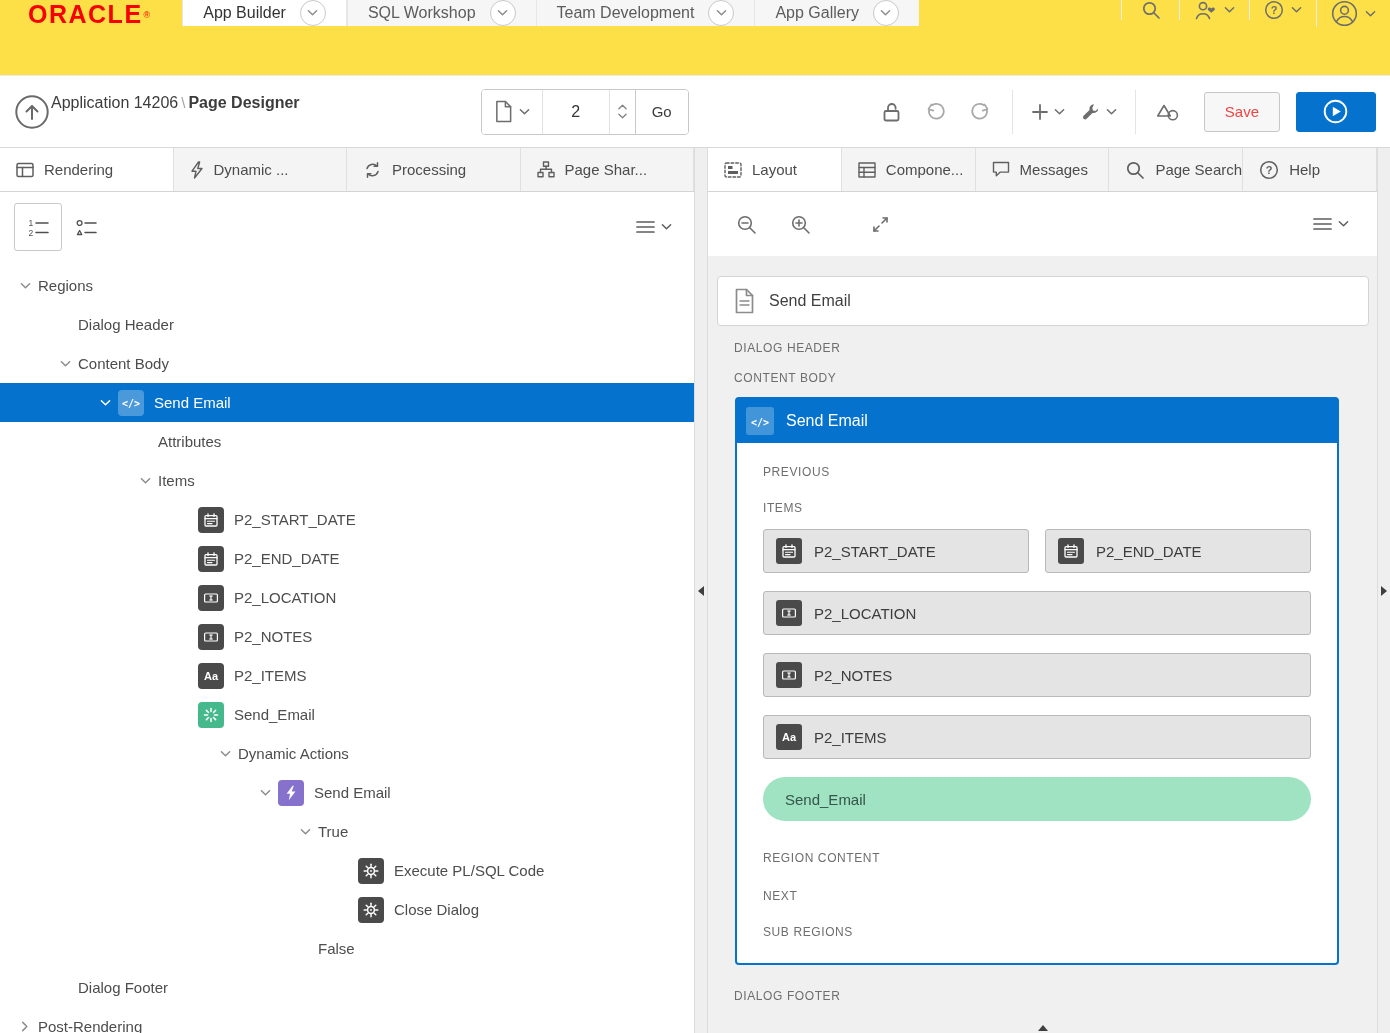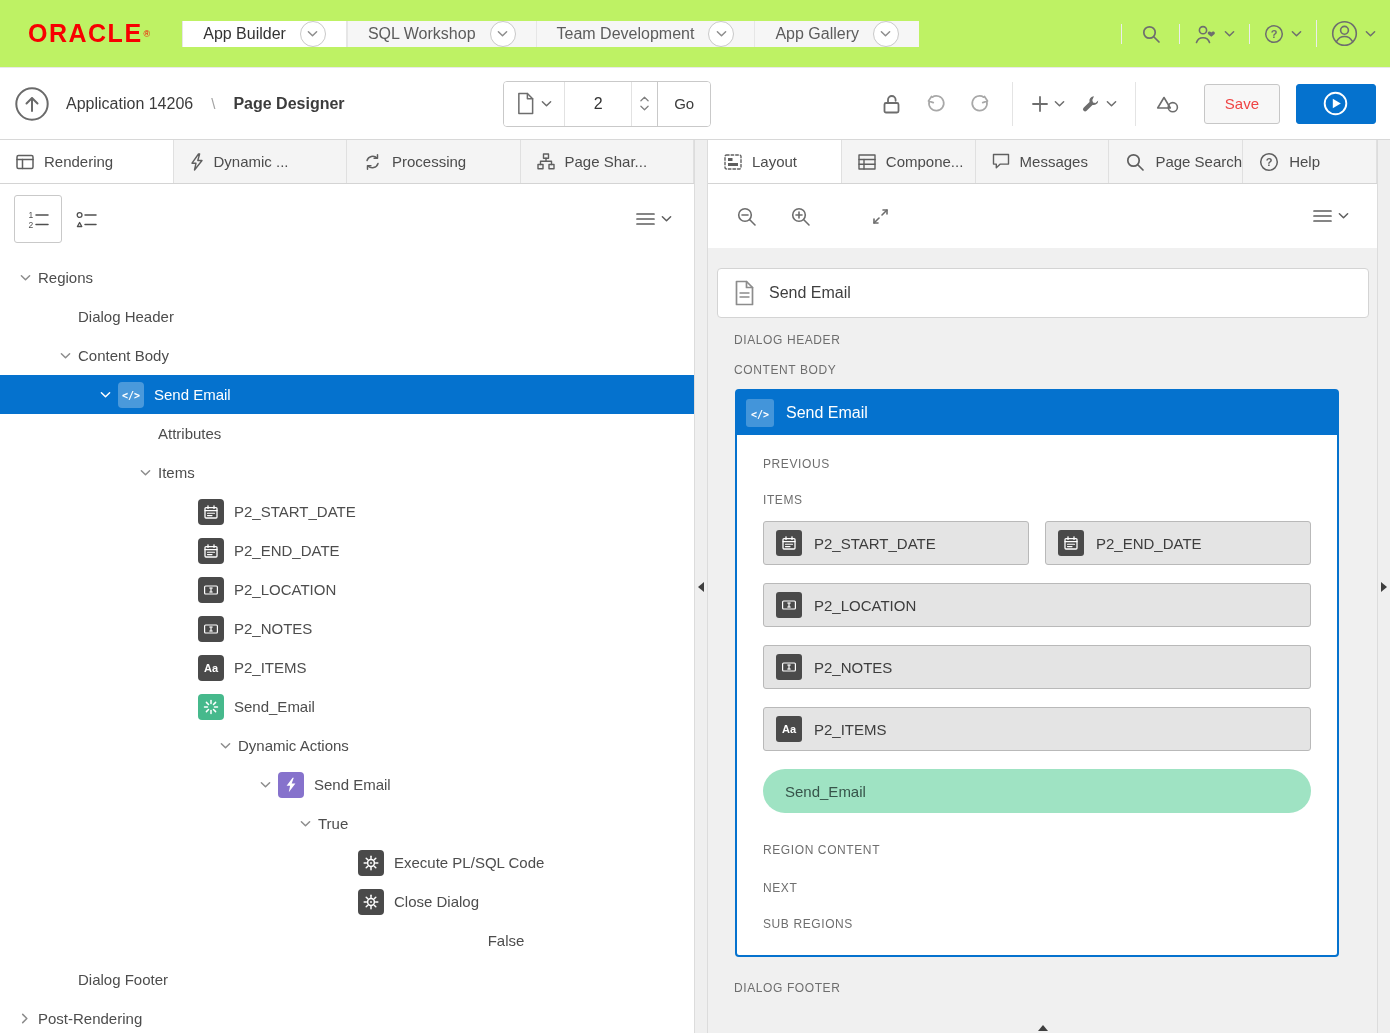--- a/index.html
+++ b/index.html
@@ -7,37 +7,37 @@
     --item-icon-bg:#4a4a4a; --burst:#46b98c; --bolt:#8672cc;
     --txt:#4a4a4a; --lbl:#6e6e6e; --line:#dcdcdc;
   }
   *{margin:0;padding:0;box-sizing:border-box}
   html,body{width:1390px;height:1033px;overflow:hidden;background:#fff;
     font-family:"Liberation Sans","DejaVu Sans",sans-serif;color:var(--txt)}
   .app{width:1390px;height:1033px;display:flex;flex-direction:column}
   .ic{display:inline-flex;align-items:center;justify-content:center;line-height:0}
 
   
-  .hdr{height:68px;flex:none;display:flex;align-items:center;background:#bef264;border-bottom:1px solid #e9e9e9}
+  .hdr{height:76px;flex:none;display:flex;align-items:flex-start;background:#fde047;border-bottom:1px solid #e9e9e9}
   .logo{display:flex;align-items:center;padding:0 32px 0 28px}
   .logo-txt{color:var(--oracle-red);font-weight:bold;font-size:25px;letter-spacing:1.5px}
   .logo-reg{color:var(--oracle-red);font-size:9px;vertical-align:super;margin-left:1px}
   .hdr-tab{display:flex;align-items:center;gap:14px;padding:0 20px;font-size:16px;color:#5c5c5c;
     background:#f6f6f6;border-left:1px solid #e6e6e6;cursor:pointer;white-space:nowrap}
   .hdr-tab.active{background:#fff;color:#333;border-right:1px solid #e6e6e6}
   .circ{width:26px;height:26px;border:1px solid #c9c9c9;border-radius:50%;display:flex;
     align-items:center;justify-content:center;color:#8d8d8d;background:#fff}
   .hdr-spacer{flex:1}
   .hdr-icon{display:flex;align-items:center;justify-content:center;gap:7px;min-width:58px;
     padding:0 14px;border-left:1px solid #ececec;color:#6e6e6e;cursor:pointer}
 
   
   .tb{height:72px;flex:none;display:flex;align-items:center;background:#fff;
     border-bottom:1px solid #d8d8d8;padding:0 14px}
-  .crumb{display:flex;align-items:center;gap:16px}
+  .crumb{display:flex;gap:1px}
   .up-circ{color:#6a6a6a;cursor:pointer}
   .app-name{font-size:16px;color:#3c3c3c}
   .crumb-sep{color:#a3a3a3;font-size:15px;margin:0 2px}
   .pd-name{font-size:16px;font-weight:bold;color:#3c3c3c}
   .page-group{display:flex;align-items:stretch;height:46px;border:1px solid #c9c9c9;border-radius:4px;
     background:#fff;overflow:hidden;margin-left:auto}
   .pg-icon{display:flex;align-items:center;gap:6px;padding:0 12px;background:#fff;border:none;
     border-right:1px solid #e2e2e2;color:#6d6d6d;cursor:pointer}
   .pg-num{width:66px;border:none;outline:none;text-align:center;font-size:16px;color:#333;
     font-family:"Liberation Sans",sans-serif}
@@ -617,21 +617,21 @@
                   <line x1="11.2" y1="11.2" x2="12.8" y2="12.8"></line>
                   <line x1="3.2" y1="12.8" x2="4.8" y2="11.2"></line>
                   <line x1="11.2" y1="4.8" x2="12.8" y2="3.2"></line>
                 </g>
                 <circle cx="8" cy="8" r="3.4" stroke="#fff" fill="none" stroke-linecap="round" stroke-linejoin="round" stroke-width="1.5"></circle>
                 <circle cx="8" cy="8" r="0.9" fill="#fff"></circle>
               </svg>
             </span>
             <span class="tlabel">Close Dialog</span>
           </div>
-          <div class="trow" style="padding-left: 292px; justify-content: center;">
+          <div class="trow" style="padding-left: 292px;">
             <span class="slot"></span>
             <span class="tlabel">False</span>
           </div>
           <div class="trow" style="padding-left: 52px;">
             <span class="slot"></span>
             <span class="tlabel">Dialog Footer</span>
           </div>
           <div class="trow" style="padding-left: 12px;">
             <span class="slot">
               <svg width="8" height="11" viewBox="0 0 8 12">

